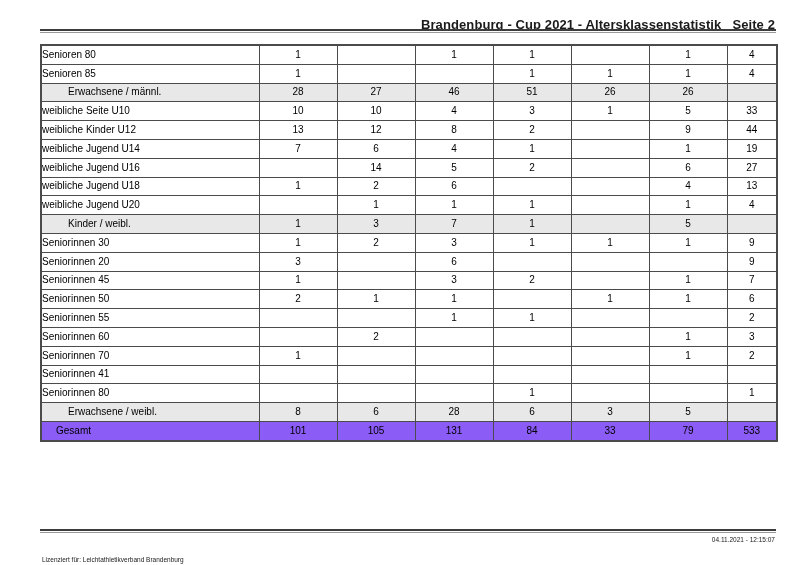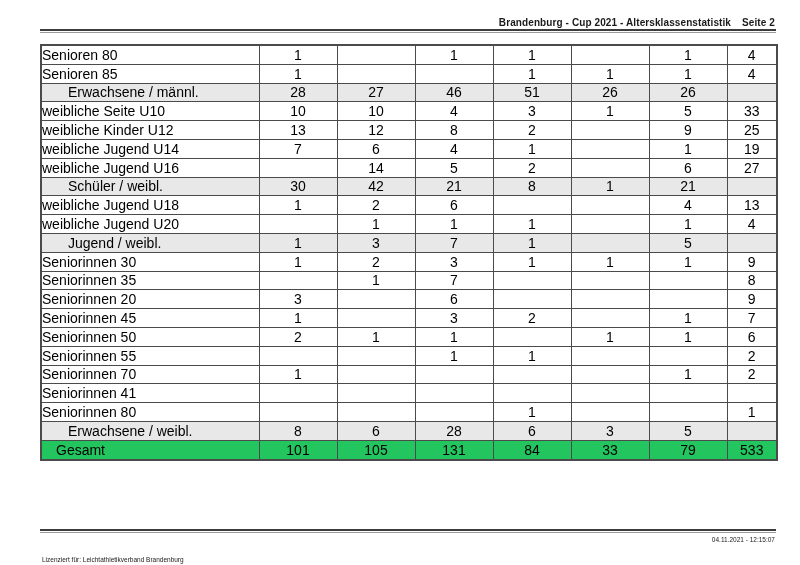--- a/index.html
+++ b/index.html
@@ -7,46 +7,46 @@
     width: 800px; height: 565px;
     background: #ffffff;
     font-family: "Liberation Sans", sans-serif;
     position: relative;
     overflow: hidden;
   }
   .page { position: absolute; left: 0; top: 0; width: 800px; height: 565px; background: #ffffff; }
 
   .page-header {
     position: absolute; top: 17px; right: 25px;
-    font-size: 10px; font-weight: bold; color: #1a1a1a;
+    font-size: 13px; font-weight: bold; color: #1a1a1a;
     letter-spacing: 0.1px;
   }
   .page-header .page-num { margin-left: 11px; }
 
   .rule {
     position: absolute; left: 40px; width: 736px; height: 1px;
     border-top: 2px solid #3d3d3d;
     border-bottom: 1px solid #9a9a9a;
     background: #ffffff;
   }
   .header-rule { top: 29px; }
   .footer-rule { top: 529px; }
 
   table.stats {
     position: absolute; left: 40px; top: 44px; width: 736px;
     border-collapse: collapse; table-layout: fixed;
-    font-size: 14px; color: #000;
+    font-size: 10px; color: #000;
   }
   table.stats { border: 2px solid #4b4b4b; }
   table.stats td { border: 1px solid #4b4b4b; height: 17.8px; padding: 0; line-height: 1; background: #ffffff; }
   td.label-cell { text-align: left; padding-left: 18px; }
   td.value-cell { text-align: center; }
   tr.row-subtotal td { background: #e8e8e8; margin-left: 39px; }
   tr.row-subtotal td.label-cell { padding-left: 26px; }
-  tr.row-grand td { background: #22c55e; }
+  tr.row-grand td { background: #8b5cf6; }
   tr.row-grand td.label-cell { padding-left: 14px; }
 
   .footer-left {
     position: absolute; left: 42px; top: 535px;
     font-size: 6.5px; color: #1a1a1a; line-height: 10px;
     white-space: pre;
   }
   .footer-right {
     position: absolute; right: 25px; top: 536px;
     font-size: 6.5px; color: #1a1a1a;
@@ -117,21 +117,21 @@
           <td class="value-cell total-cell">33</td>
         </tr>
         <tr class="row-normal">
           <td class="label-cell">weibliche Kinder U12</td>
           <td class="value-cell">13</td>
           <td class="value-cell">12</td>
           <td class="value-cell">8</td>
           <td class="value-cell">2</td>
           <td class="value-cell"></td>
           <td class="value-cell">9</td>
-          <td class="value-cell total-cell">25</td>
+          <td class="value-cell total-cell">44</td>
         </tr>
         <tr class="row-normal">
           <td class="label-cell">weibliche Jugend U14</td>
           <td class="value-cell">7</td>
           <td class="value-cell">6</td>
           <td class="value-cell">4</td>
           <td class="value-cell">1</td>
           <td class="value-cell"></td>
           <td class="value-cell">1</td>
           <td class="value-cell total-cell">19</td>
@@ -139,30 +139,20 @@
         <tr class="row-normal">
           <td class="label-cell">weibliche Jugend U16</td>
           <td class="value-cell"></td>
           <td class="value-cell">14</td>
           <td class="value-cell">5</td>
           <td class="value-cell">2</td>
           <td class="value-cell"></td>
           <td class="value-cell">6</td>
           <td class="value-cell total-cell">27</td>
         </tr>
-        <tr class="row-subtotal">
-          <td class="label-cell">Schüler / weibl.</td>
-          <td class="value-cell">30</td>
-          <td class="value-cell">42</td>
-          <td class="value-cell">21</td>
-          <td class="value-cell">8</td>
-          <td class="value-cell">1</td>
-          <td class="value-cell">21</td>
-          <td class="value-cell total-cell"></td>
-        </tr>
         <tr class="row-normal">
           <td class="label-cell">weibliche Jugend U18</td>
           <td class="value-cell">1</td>
           <td class="value-cell">2</td>
           <td class="value-cell">6</td>
           <td class="value-cell"></td>
           <td class="value-cell"></td>
           <td class="value-cell">4</td>
           <td class="value-cell total-cell">13</td>
         </tr>
@@ -170,50 +160,40 @@
           <td class="label-cell">weibliche Jugend U20</td>
           <td class="value-cell"></td>
           <td class="value-cell">1</td>
           <td class="value-cell">1</td>
           <td class="value-cell">1</td>
           <td class="value-cell"></td>
           <td class="value-cell">1</td>
           <td class="value-cell total-cell">4</td>
         </tr>
         <tr class="row-subtotal">
-          <td class="label-cell">Jugend / weibl.</td>
+          <td class="label-cell">Kinder / weibl.</td>
           <td class="value-cell">1</td>
           <td class="value-cell">3</td>
           <td class="value-cell">7</td>
           <td class="value-cell">1</td>
           <td class="value-cell"></td>
           <td class="value-cell">5</td>
           <td class="value-cell total-cell"></td>
         </tr>
         <tr class="row-normal">
           <td class="label-cell">Seniorinnen 30</td>
           <td class="value-cell">1</td>
           <td class="value-cell">2</td>
           <td class="value-cell">3</td>
           <td class="value-cell">1</td>
           <td class="value-cell">1</td>
           <td class="value-cell">1</td>
           <td class="value-cell total-cell">9</td>
         </tr>
         <tr class="row-normal">
-          <td class="label-cell">Seniorinnen 35</td>
-          <td class="value-cell"></td>
-          <td class="value-cell">1</td>
-          <td class="value-cell">7</td>
-          <td class="value-cell"></td>
-          <td class="value-cell"></td>
-          <td class="value-cell"></td>
-          <td class="value-cell total-cell">8</td>
-        </tr>
-        <tr class="row-normal">
           <td class="label-cell">Seniorinnen 20</td>
           <td class="value-cell">3</td>
           <td class="value-cell"></td>
           <td class="value-cell">6</td>
           <td class="value-cell"></td>
           <td class="value-cell"></td>
           <td class="value-cell"></td>
           <td class="value-cell total-cell">9</td>
         </tr>
         <tr class="row-normal">
@@ -238,20 +218,30 @@
         </tr>
         <tr class="row-normal">
           <td class="label-cell">Seniorinnen 55</td>
           <td class="value-cell"></td>
           <td class="value-cell"></td>
           <td class="value-cell">1</td>
           <td class="value-cell">1</td>
           <td class="value-cell"></td>
           <td class="value-cell"></td>
           <td class="value-cell total-cell">2</td>
+        </tr>
+        <tr class="row-normal">
+          <td class="label-cell">Seniorinnen 60</td>
+          <td class="value-cell"></td>
+          <td class="value-cell">2</td>
+          <td class="value-cell"></td>
+          <td class="value-cell"></td>
+          <td class="value-cell"></td>
+          <td class="value-cell">1</td>
+          <td class="value-cell total-cell">3</td>
         </tr>
         <tr class="row-normal">
           <td class="label-cell">Seniorinnen 70</td>
           <td class="value-cell">1</td>
           <td class="value-cell"></td>
           <td class="value-cell"></td>
           <td class="value-cell"></td>
           <td class="value-cell"></td>
           <td class="value-cell">1</td>
           <td class="value-cell total-cell">2</td>

